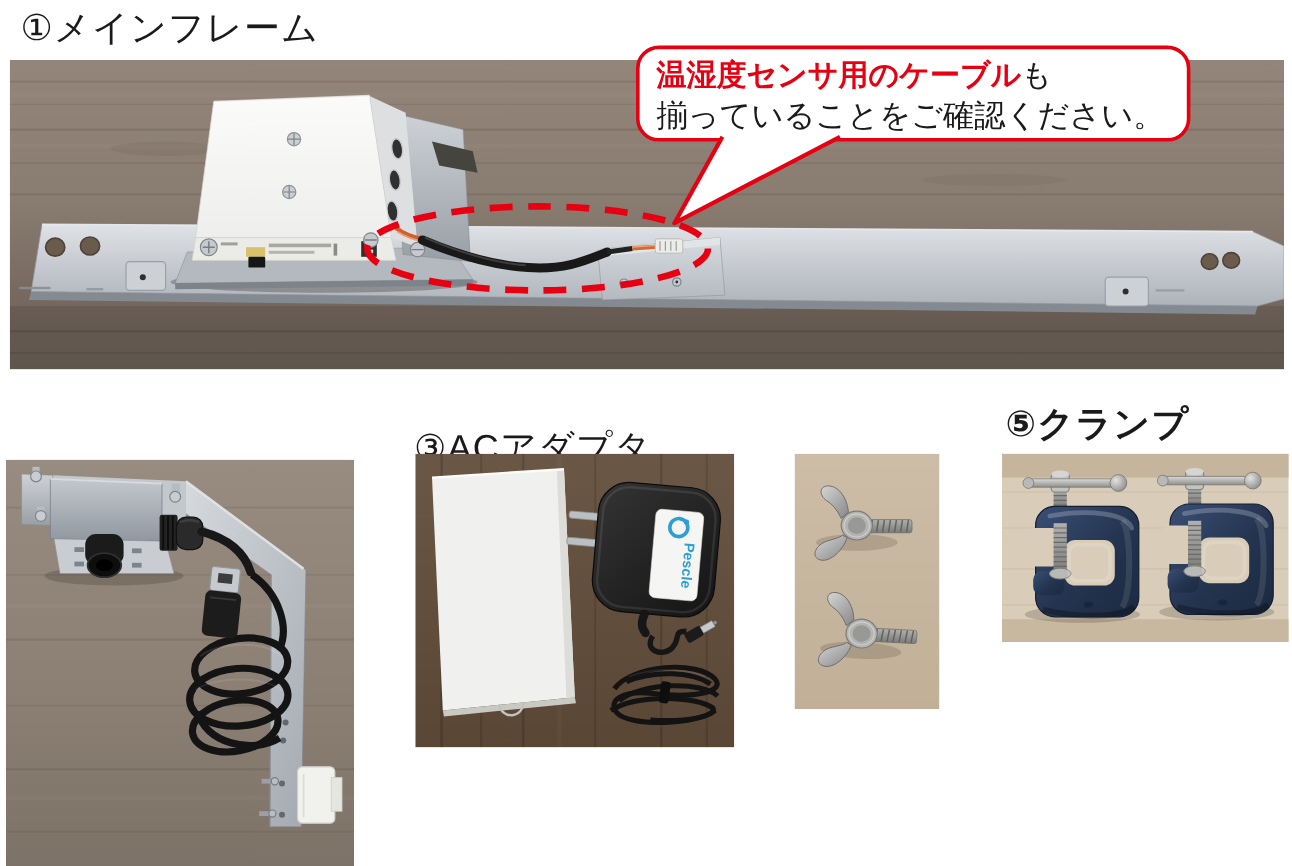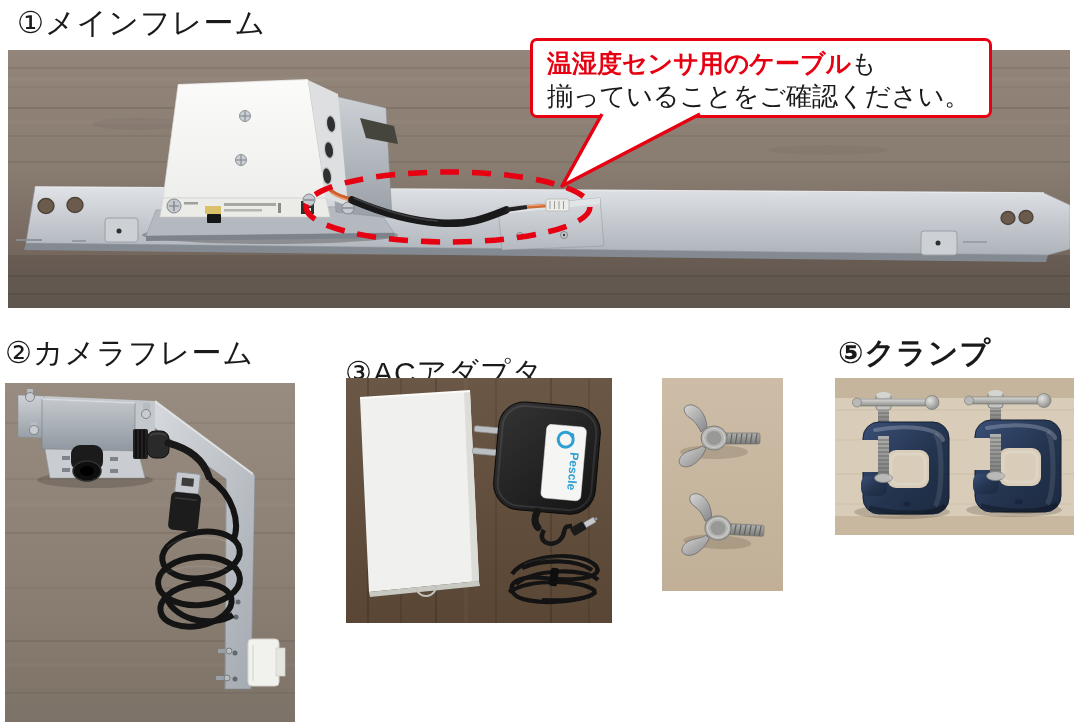--- a/index.html
+++ b/index.html
@@ -2,39 +2,38 @@
 <html><head>
 <meta charset="utf-8">
 <style>
   html,body{margin:0;padding:0;background:#ffffff;}
   .canvas{position:relative;width:1077px;height:722px;background:#ffffff;overflow:hidden;
           font-family:"Liberation Sans","DejaVu Sans",sans-serif;color:#1a1a1a;}
   .sec-label{position:absolute;font-size:30px;font-weight:500;letter-spacing:1px;color:#1a1a1a;white-space:nowrap;}
   .photo{position:absolute;overflow:hidden;}
   .photo svg{display:block;}
   .callout{position:absolute;left:530px;top:38px;width:462px;height:80px;box-sizing:border-box;
-           background:#ffffff;border:3px solid #e60012;border-radius:7px;padding:5px 14px;
+           background:#ffffff;border:3px solid #e60012;border-radius:19px;padding:5px 14px;
            z-index:6;white-space:nowrap;}
   .callout .l1{font-size:25px;line-height:34px;}
   .callout .l1 .hl{color:#e60012;font-weight:bold;}
   .callout .l2{font-size:26px;line-height:32px;}
   .tail-svg{position:absolute;left:520px;top:110px;z-index:7;pointer-events:none;}
   .main-photo{left:8px;top:50px;z-index:1;}
   .cam-photo{left:5px;top:383px;}
   .ac-photo{left:346px;top:378px;}
   .screw-photo{left:662px;top:378px;}
   .clamp-photo{left:835px;top:378px;}
 </style>
 </head>
 <body>
 
 <div class="canvas">
 
   <div class="sec-label" style="left:5px;top:3px;margin-left:12px;">①メインフレーム</div>
-  <div class="sec-label" style="left:5px;top:333px;">②カメラフレーム</div>
   <div class="sec-label" style="left:345px;top:333px;margin-top:20px;">③ACアダプタ</div>
   <div class="sec-label" style="left:838px;top:333px;font-weight:bold;">⑤クランプ</div>
 
   <div class="photo main-photo">
   <svg width="1062" height="258" viewBox="0 0 1062 258">
     <defs>
       <linearGradient id="woodMain" x1="0" y1="0" x2="0" y2="1">
         <stop offset="0" stop-color="#93857a"></stop>
             <stop offset="0.45" stop-color="#897c71"></stop>
         <stop offset="0.75" stop-color="#77695f"></stop>

